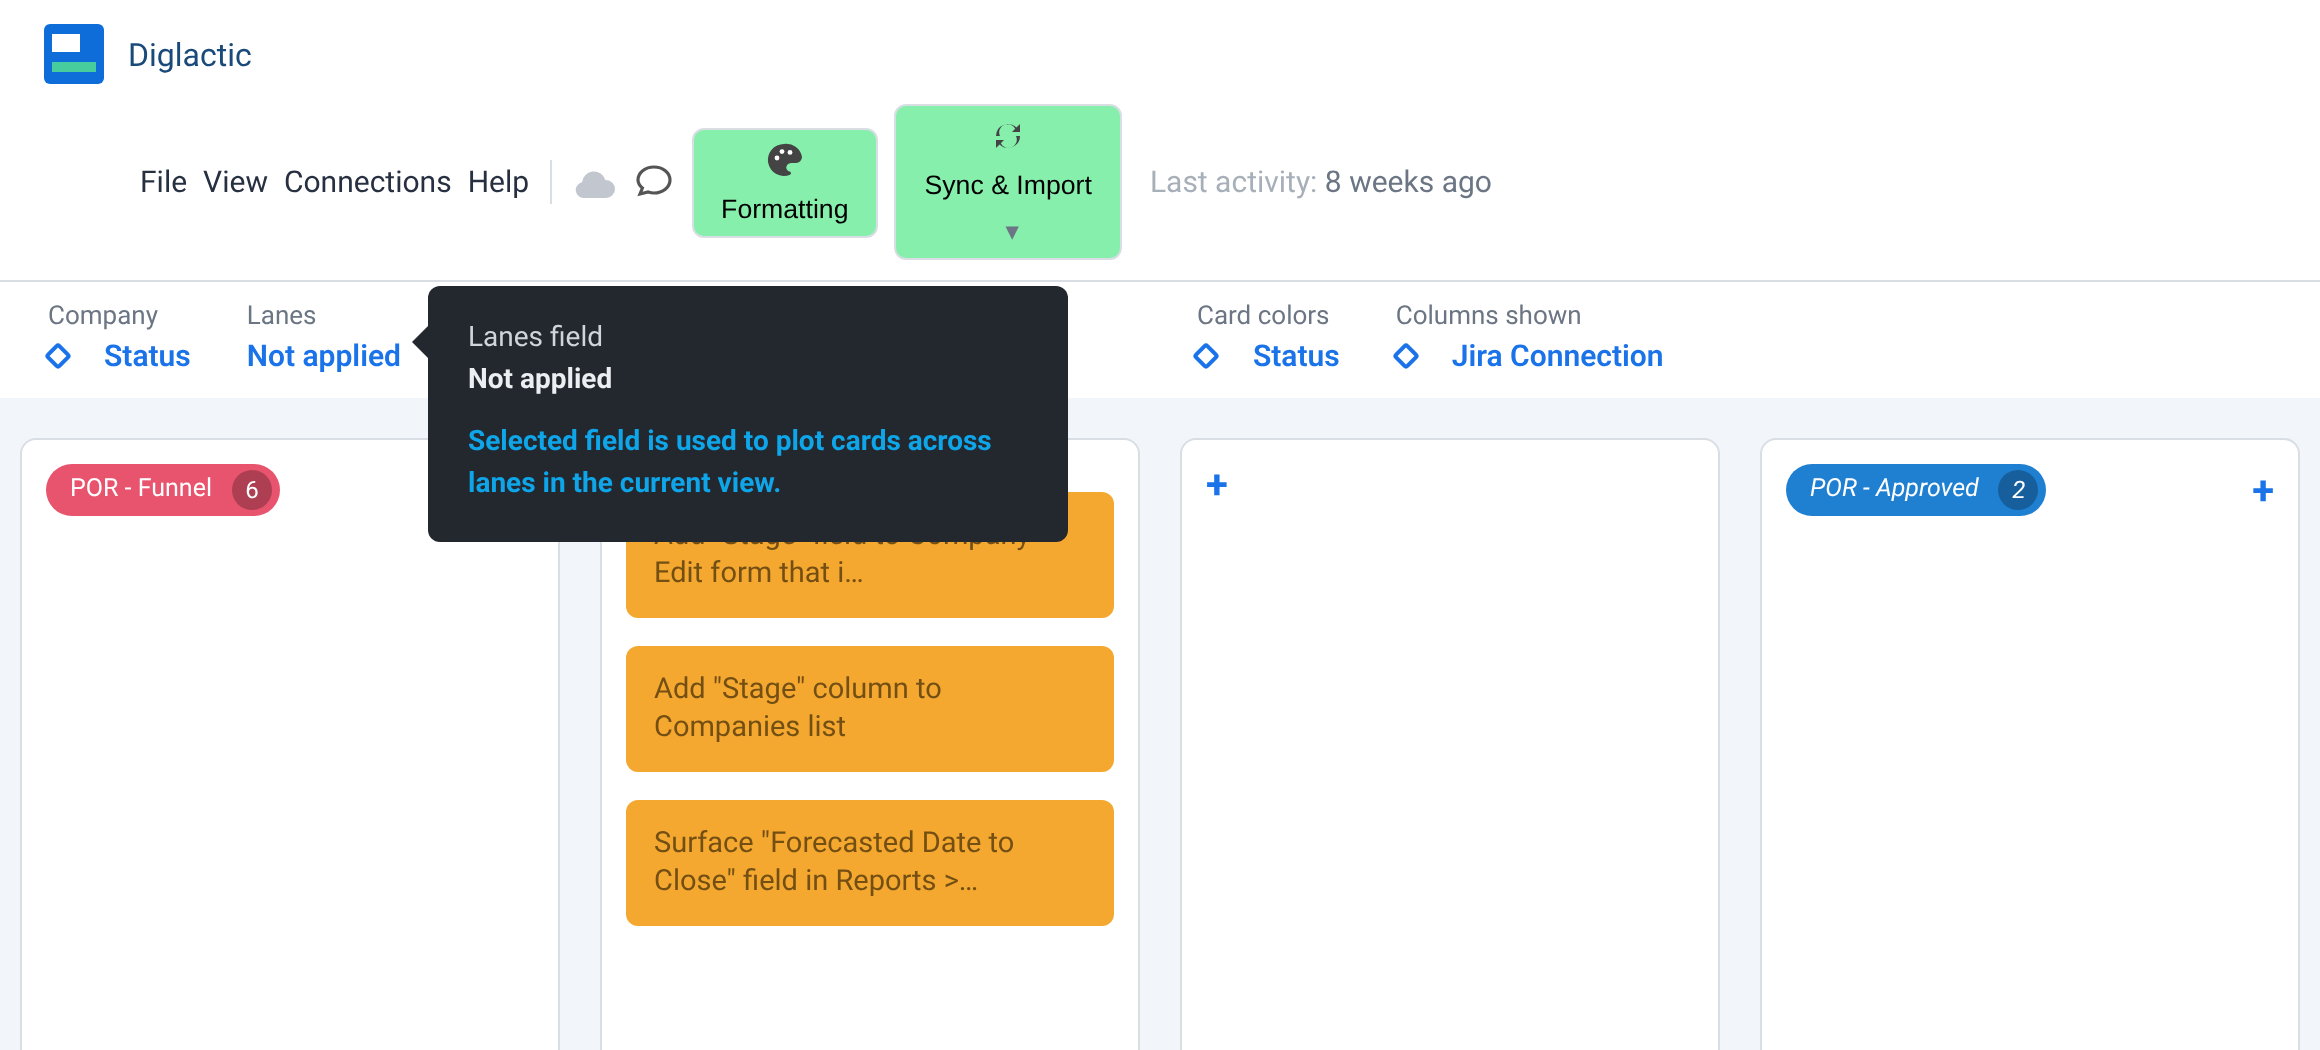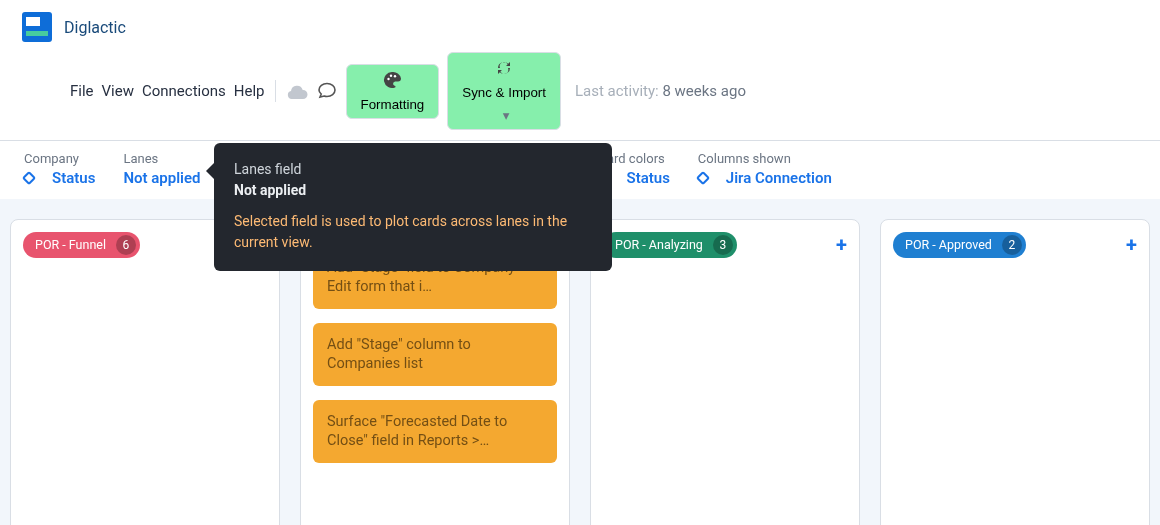--- a/index.html
+++ b/index.html
@@ -126,39 +126,39 @@
   border: 2px solid var(--blue);
   border-radius: 2px;
   display: inline-block;
 }
 
 
 .tooltip {
   position: absolute;
   top: 2px;
   left: 214px;
-  width: 398px;
+  width: 320px;
   background: var(--tooltip-bg);
   color: #eceff2;
   border-radius: 6px;
   padding: 16px 20px 18px 20px;
   font-size: 14px;
   line-height: 1.5;
 }
 .tooltip::before {
   content: "";
   position: absolute;
   left: -8px; top: 20px;
   border: 8px solid transparent;
   border-right-color: var(--tooltip-bg);
   border-left: none;
 }
 .tooltip .t-label { color: #cfd5db; }
 .tooltip .t-value { font-weight: 700; margin-bottom: 10px; }
-.tooltip .t-body  { color: #fdba74; }
+.tooltip .t-body  { color: #0ea5e9; font-weight: bold; }
 
 
 .board {
   background: var(--page-bg);
   padding: 20px 10px 30px 10px;
   display: flex;
   gap: 20px;
 }
 .column {
   width: 272px;
@@ -190,21 +190,21 @@
   background: rgba(0,0,0,0.25);
   border-radius: 999px;
   min-width: 20px; height: 20px;
   display: inline-flex; align-items: center; justify-content: center;
   margin-left: 10px;
   padding: 0 6px;
   font-size: 12px;
 }
 .pill.red   { background: var(--pill-red); }
 .pill.green { background: var(--pill-green); }
-.pill.blue  { background: var(--pill-blue); }
+.pill.blue  { background: var(--pill-blue); font-style: italic; }
 
 .card {
   background: var(--orange);
   color: var(--orange-dark);
   border-radius: 6px;
   padding: 12px 14px;
   margin-bottom: 14px;
   font-size: 14.5px;
   line-height: 1.35;
 }
@@ -317,24 +317,20 @@
     <div class="column">
       <div class="col-header">
         <span></span>
       </div>
       <div class="card">Add "Stage" field to Company &gt; Edit form that i…</div>
       <div class="card">Add "Stage" column to Companies list</div>
       <div class="card">Surface "Forecasted Date to Close" field in Reports &gt;…</div>
     </div>
     <div class="column">
       <div class="col-header">
-        <span class="pill green">
-          <span>POR - Analyzing</span>
-          <span class="count">3</span>
-        </span>
         <span class="plus">+</span>
       </div>
     </div>
     <div class="column">
       <div class="col-header">
         <span class="pill blue">
           <span>POR - Approved</span>
           <span class="count">2</span>
         </span>
         <span class="plus">+</span>

